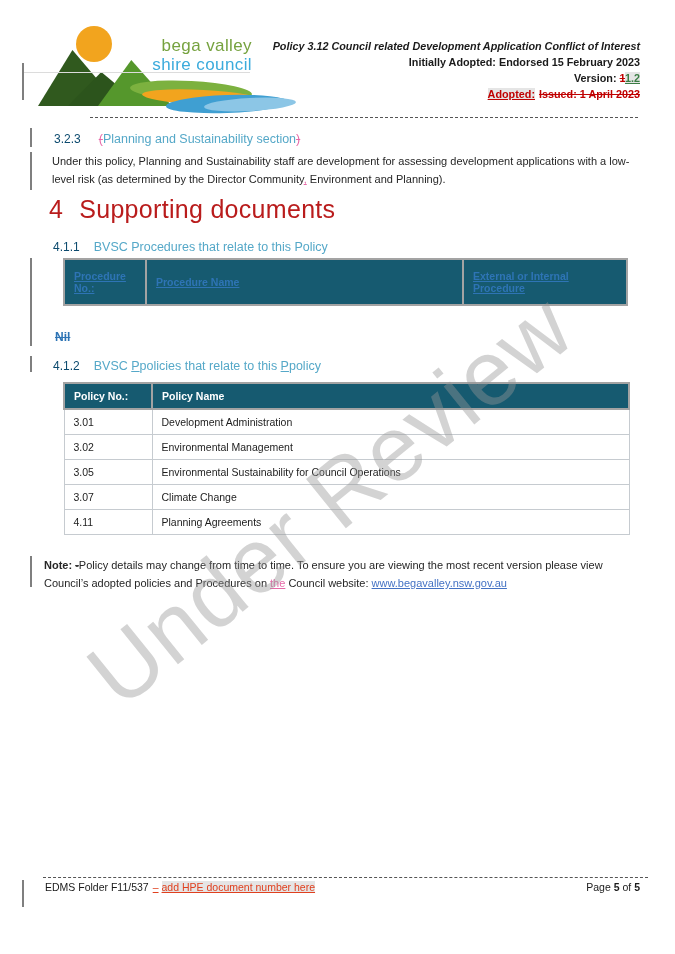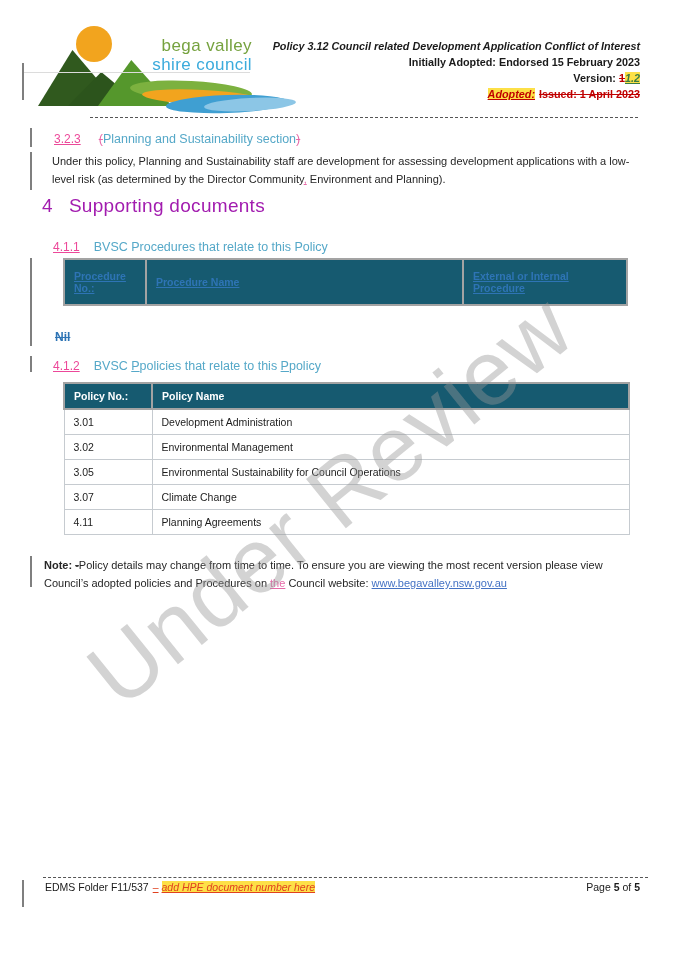--- a/index.html
+++ b/index.html
@@ -22,37 +22,37 @@
   .logo-text .l1 { color:#76A23F; }
   .logo-text .l2 { color:#3BABDC; }
   .hdr-gridline { position:absolute; left:22px; top:72px; width:228px; height:1px; background:#dcdcdc; }
 
   
   .header-text { position:absolute; top:38px; right:35px; text-align:right; font-size:10.8px; line-height:16px; font-weight:700; color:#1a1a1a; z-index:10; }
   .header-text .t-italic { font-style:italic; }
   .del-red { color:#C00000; text-decoration:line-through; }
   .ins-green { color:#3A7D44; text-decoration:underline; }
   .ins-red { color:#C00000; text-decoration:underline; }
-  .hl { background:#fde047;font-style:italic; }
+  .hl { background:#e5e5e5; }
 
   
   .dashes { position:absolute; border-top:1.6px dashed #555; z-index:10; }
   .hr-top { left:90px; top:117px; width:548px; }
   .hr-bottom { left:43px; top:877px; width:605px; }
   .cbar { position:absolute; width:2px; background:#7f7f7f; z-index:10; }
 
   
   .h323 { position:absolute; left:54px; top:129px; z-index:10; }
-  .h-num { color:#ec4899; font-size:12px; display:inline-block;text-decoration:underline; }
+  .h-num { color:#0c4a6e; font-size:12px; display:inline-block; }
   .h-title { color:#55A8C8; font-size:12.5px;margin-top:29px; }
   .pink-del { color:#E668A7; text-decoration:line-through; }
   .pink-ins { color:#E668A7; text-decoration:underline; }
   .h323 .h-title { margin-left:18px; }
   .para { position:absolute; left:52px; top:152px; width:585px; font-size:11px; line-height:18px; color:#262626; z-index:10; }
-  .h4 { position:absolute; left:42px; top:195px; font-size:19px; color:#a21caf; font-weight:400; letter-spacing:.3px; z-index:10; }
+  .h4 { position:absolute; left:49px; top:195px; font-size:25px; color:#b91c1c; font-weight:400; letter-spacing:.3px; z-index:10; }
   .h4 .num { margin-right:16px; }
   .h41 { position:absolute; left:53px; z-index:10; }
   .h41 .h-title { margin-left:14px; }
   .h411 { top:237px; }
   .h412 { top:356px; }
   .ins-teal { text-decoration:underline; }
 
   
   table { position:absolute; border-collapse:collapse; table-layout:fixed; font-size:10.5px; z-index:10; background:transparent; }
   th { background:#165A70; text-align:left; vertical-align:middle; padding:4px 9px; font-weight:700; border:2px solid #a3a3a3; }

